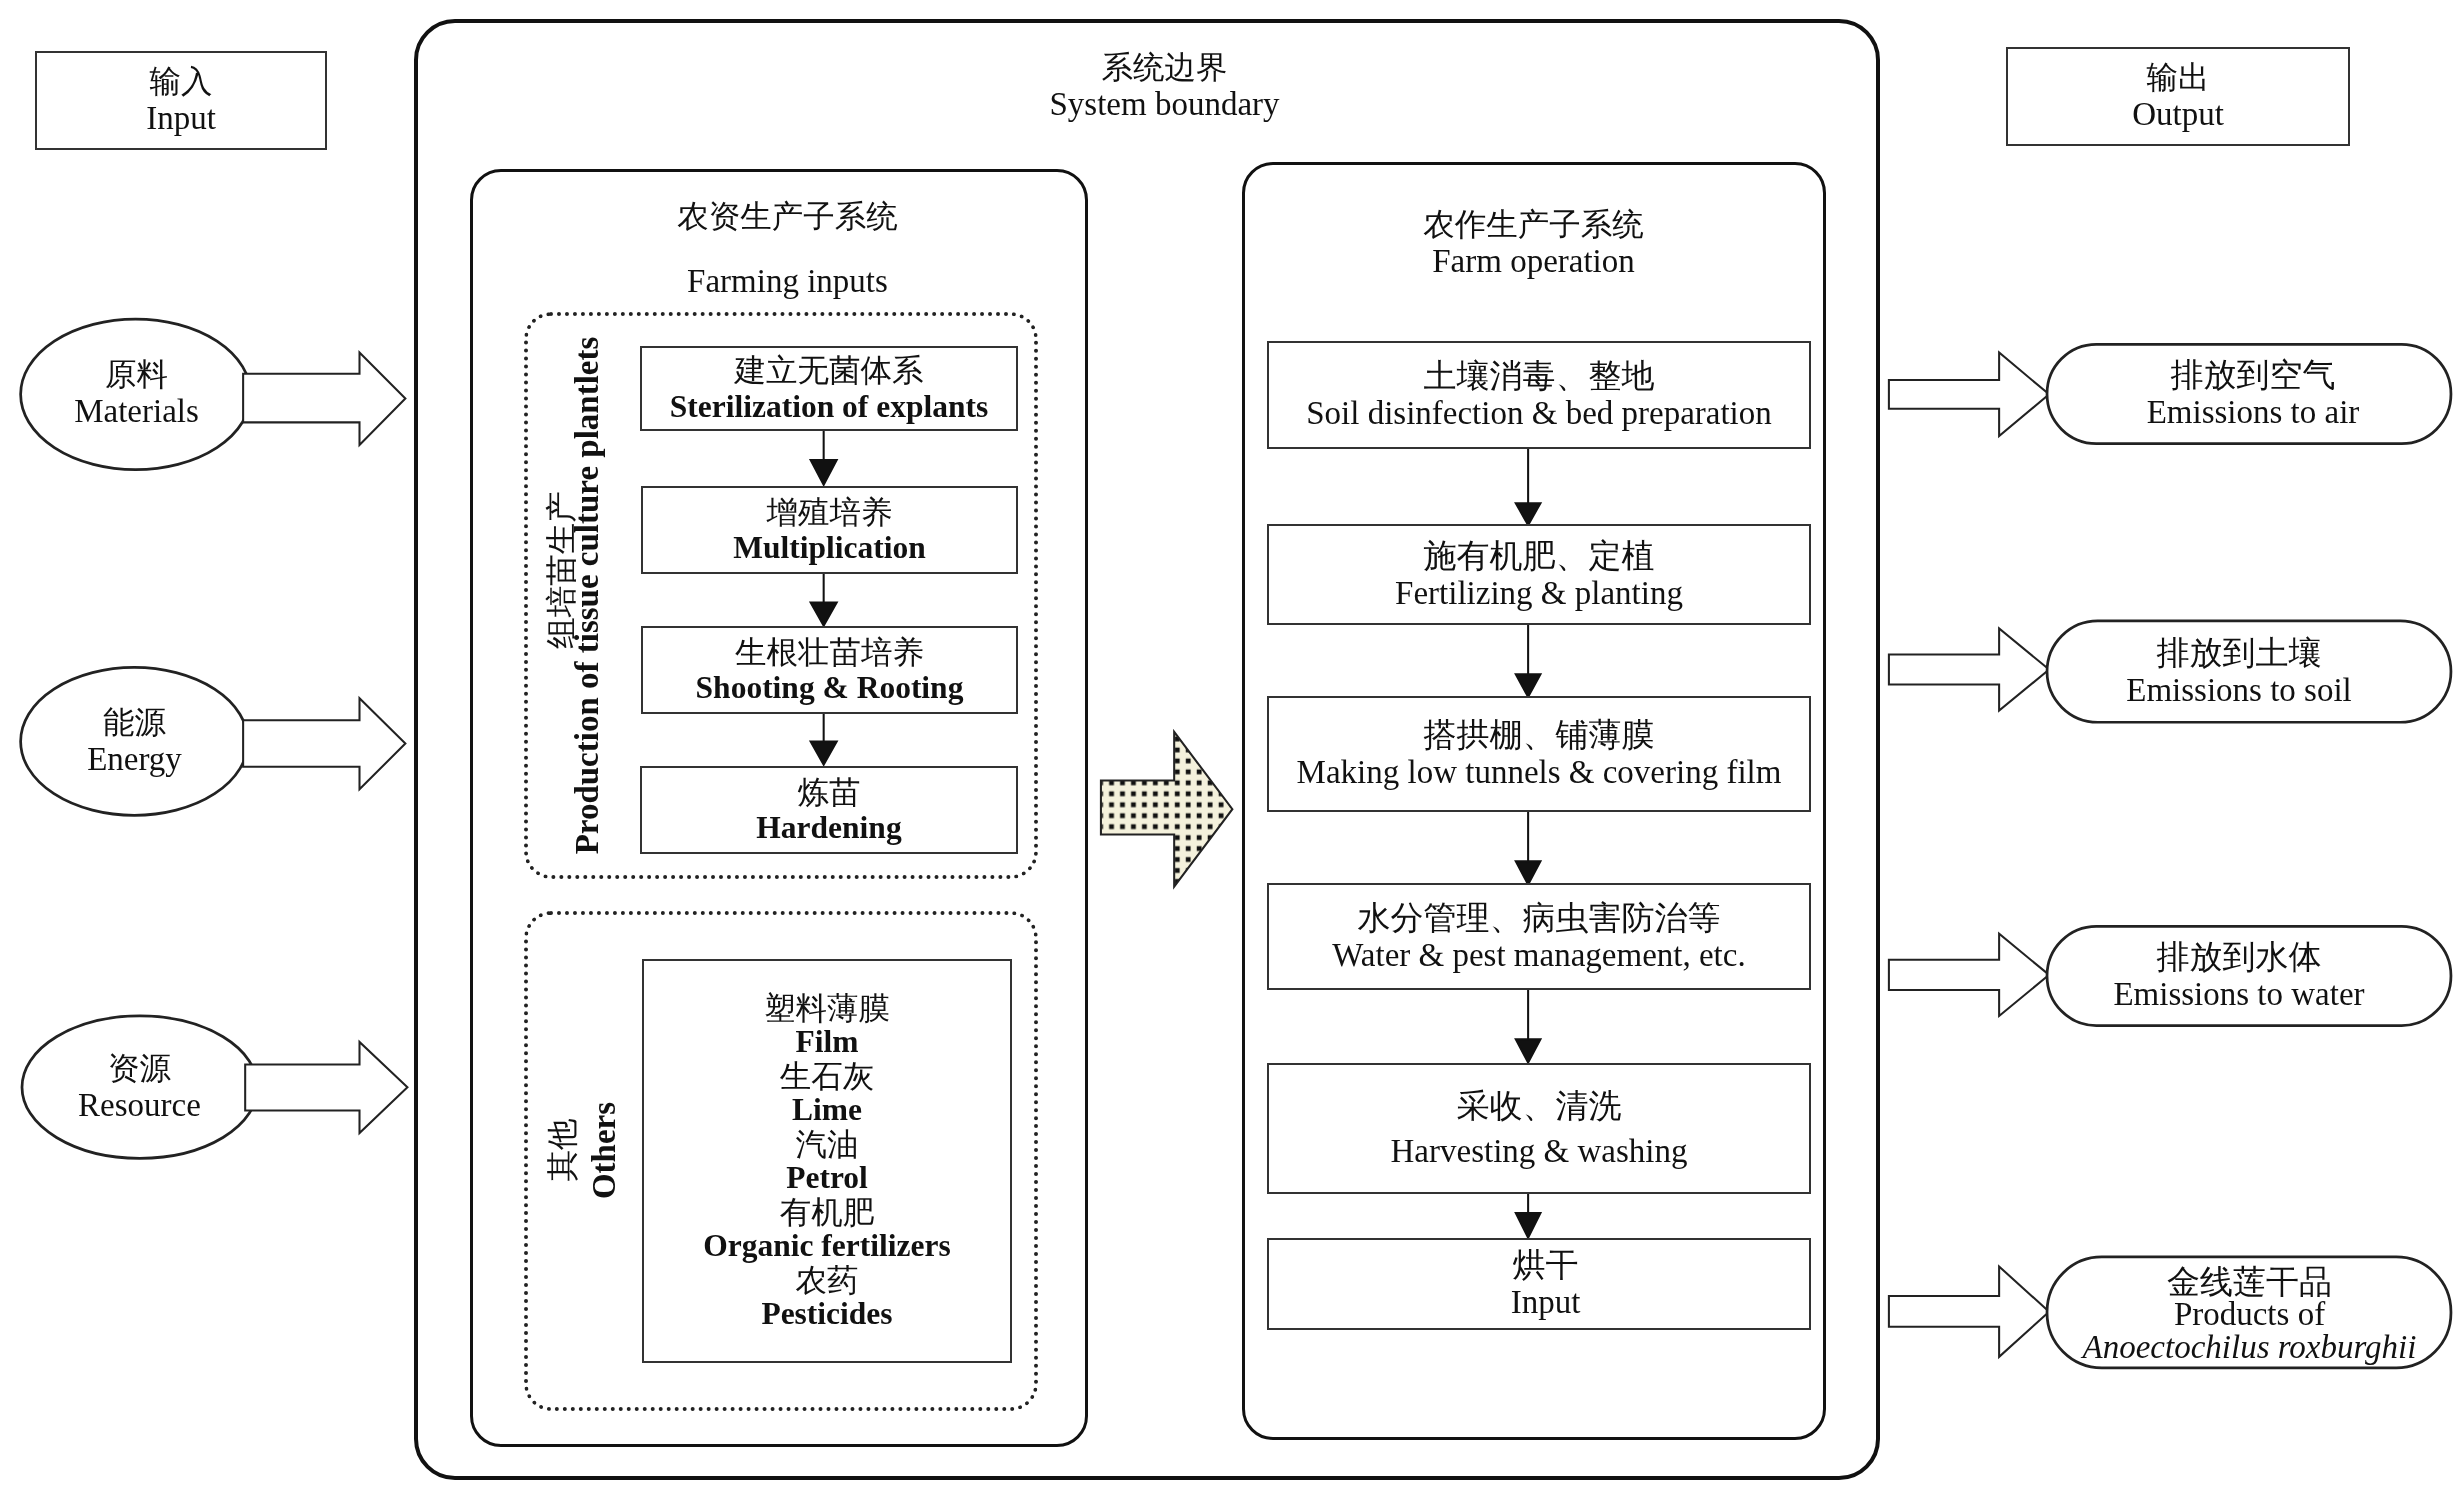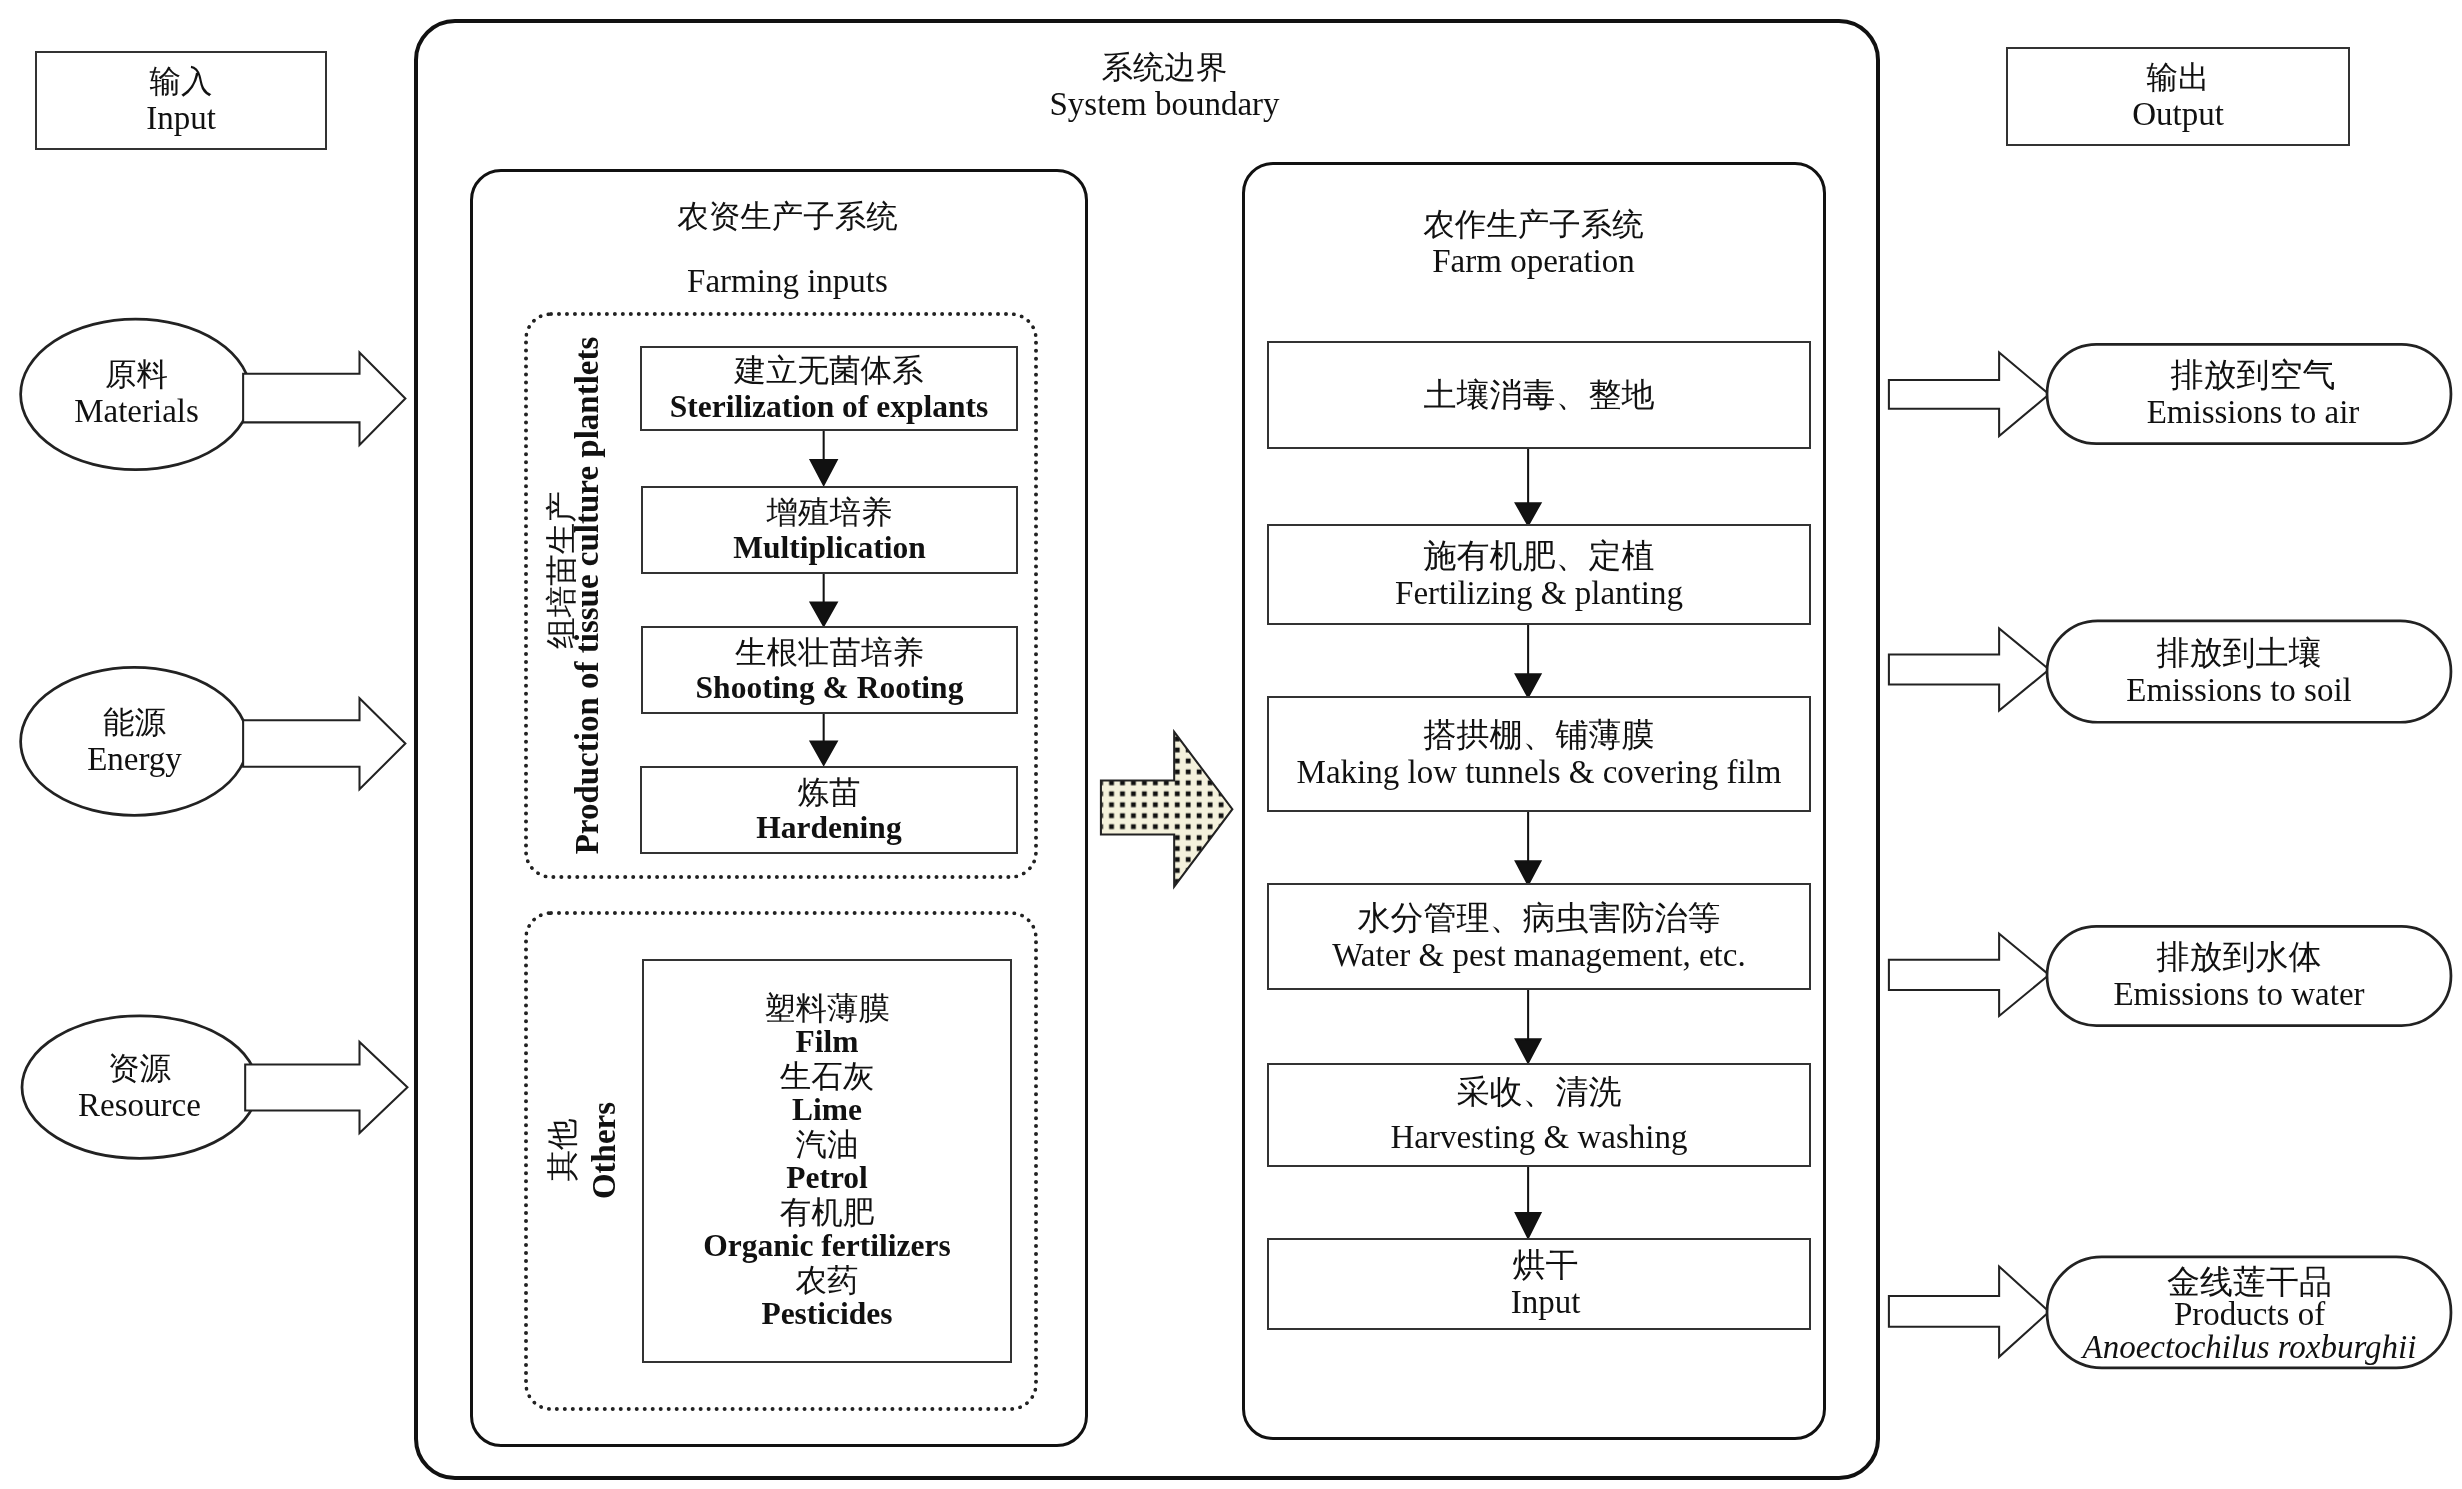--- a/index.html
+++ b/index.html
@@ -148,34 +148,35 @@
 </div>
 
 <div class="abs round2" style="left:1242px;top:162px;width:584px;height:1278px;"></div>
 <div class="abs label-box txt" style="left:1328px;top:199px;width:411px;height:89px;">
   <div class="zh f46">农作生产子系统</div>
   <div class="f48">Farm operation</div>
 </div>
 
 <div class="abs rect label-box txt" style="left:1267px;top:341px;width:544px;height:108px;">
   <div class="zh f48">土壤消毒、整地</div>
+  <div class="f48">Soil disinfection &amp; bed preparation</div>
 </div>
 <div class="abs rect label-box txt" style="left:1267px;top:524px;width:544px;height:101px;">
   <div class="zh f48">施有机肥、定植</div>
   <div class="f48">Fertilizing &amp; planting</div>
 </div>
 <div class="abs rect label-box txt" style="left:1267px;top:696px;width:544px;height:116px;">
   <div class="zh f48">搭拱棚、铺薄膜</div>
   <div class="f48">Making low tunnels &amp; covering film</div>
 </div>
 <div class="abs rect label-box txt" style="left:1267px;top:883px;width:544px;height:107px;">
   <div class="zh f48">水分管理、病虫害防治等</div>
   <div class="f48">Water &amp; pest management, etc.</div>
 </div>
-<div class="abs rect label-box txt" style="left:1267px;top:1063px;width:544px;height:104px;gap:8px;">
+<div class="abs rect label-box txt" style="left:1267px;top:1063px;width:544px;height:131px;gap:8px;">
   <div class="zh f48">采收、清洗</div>
   <div class="f48">Harvesting &amp; washing</div>
 </div>
 <div class="abs rect label-box txt" style="left:1267px;top:1238px;width:544px;height:92px;padding-left:13px;">
   <div class="zh f48">烘干</div>
   <div class="f48">Input</div>
 </div>
 
 <div class="abs label-box txt" style="left:2068px;top:349px;width:370px;height:89px;">
   <div class="zh f48">排放到空气</div>

